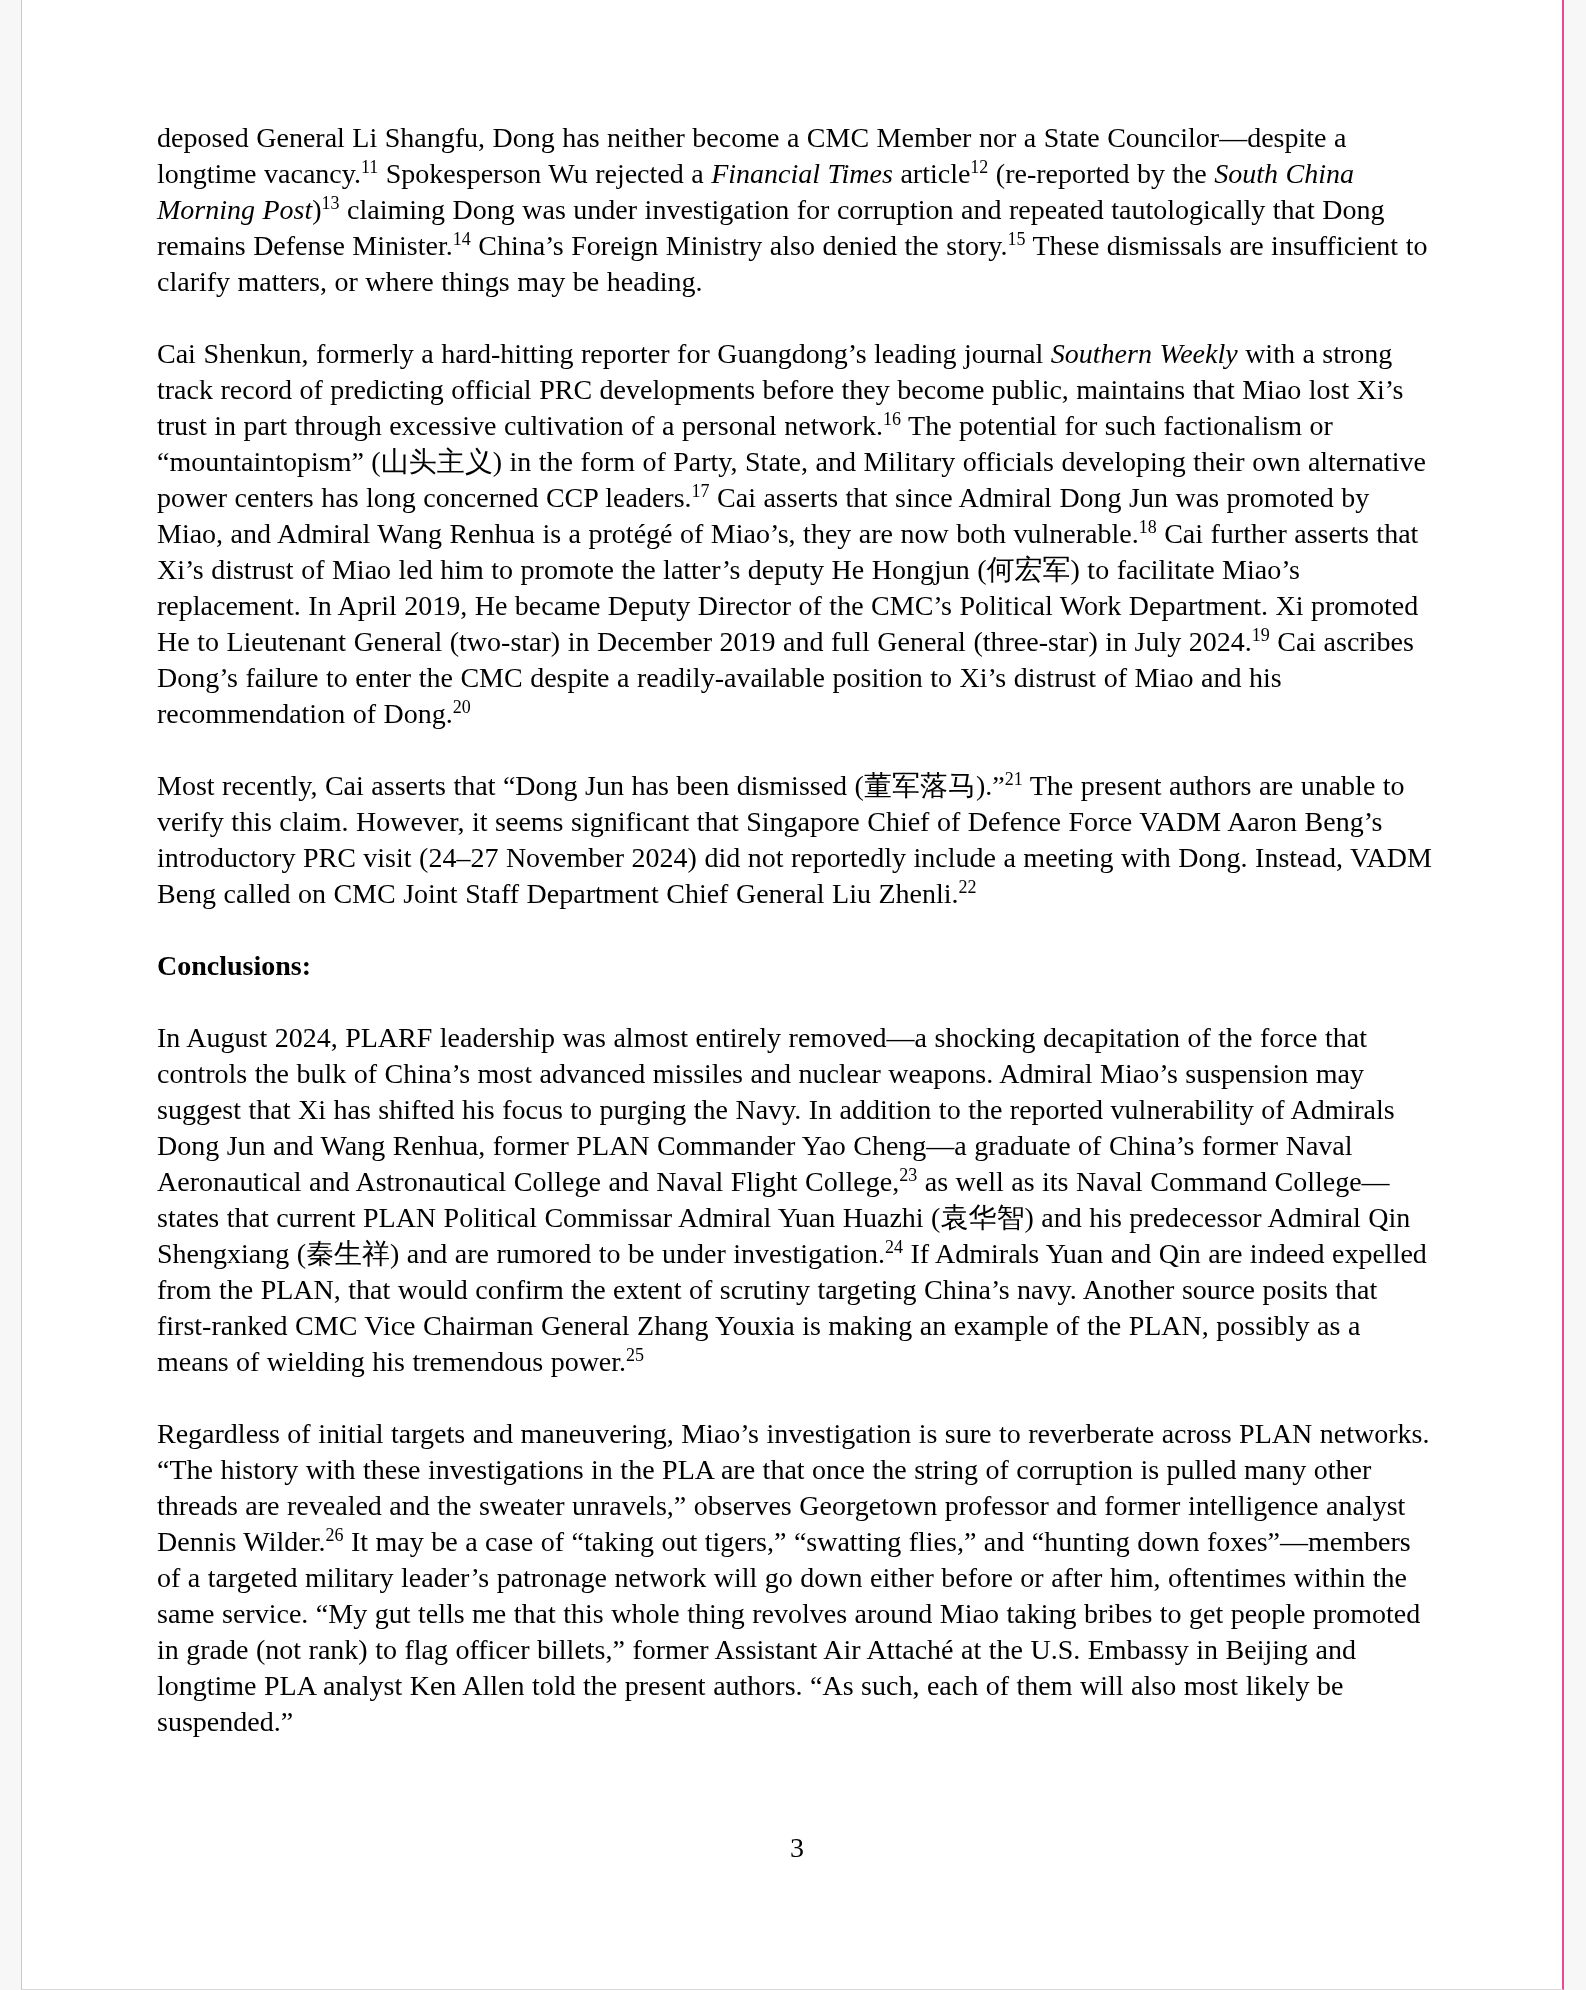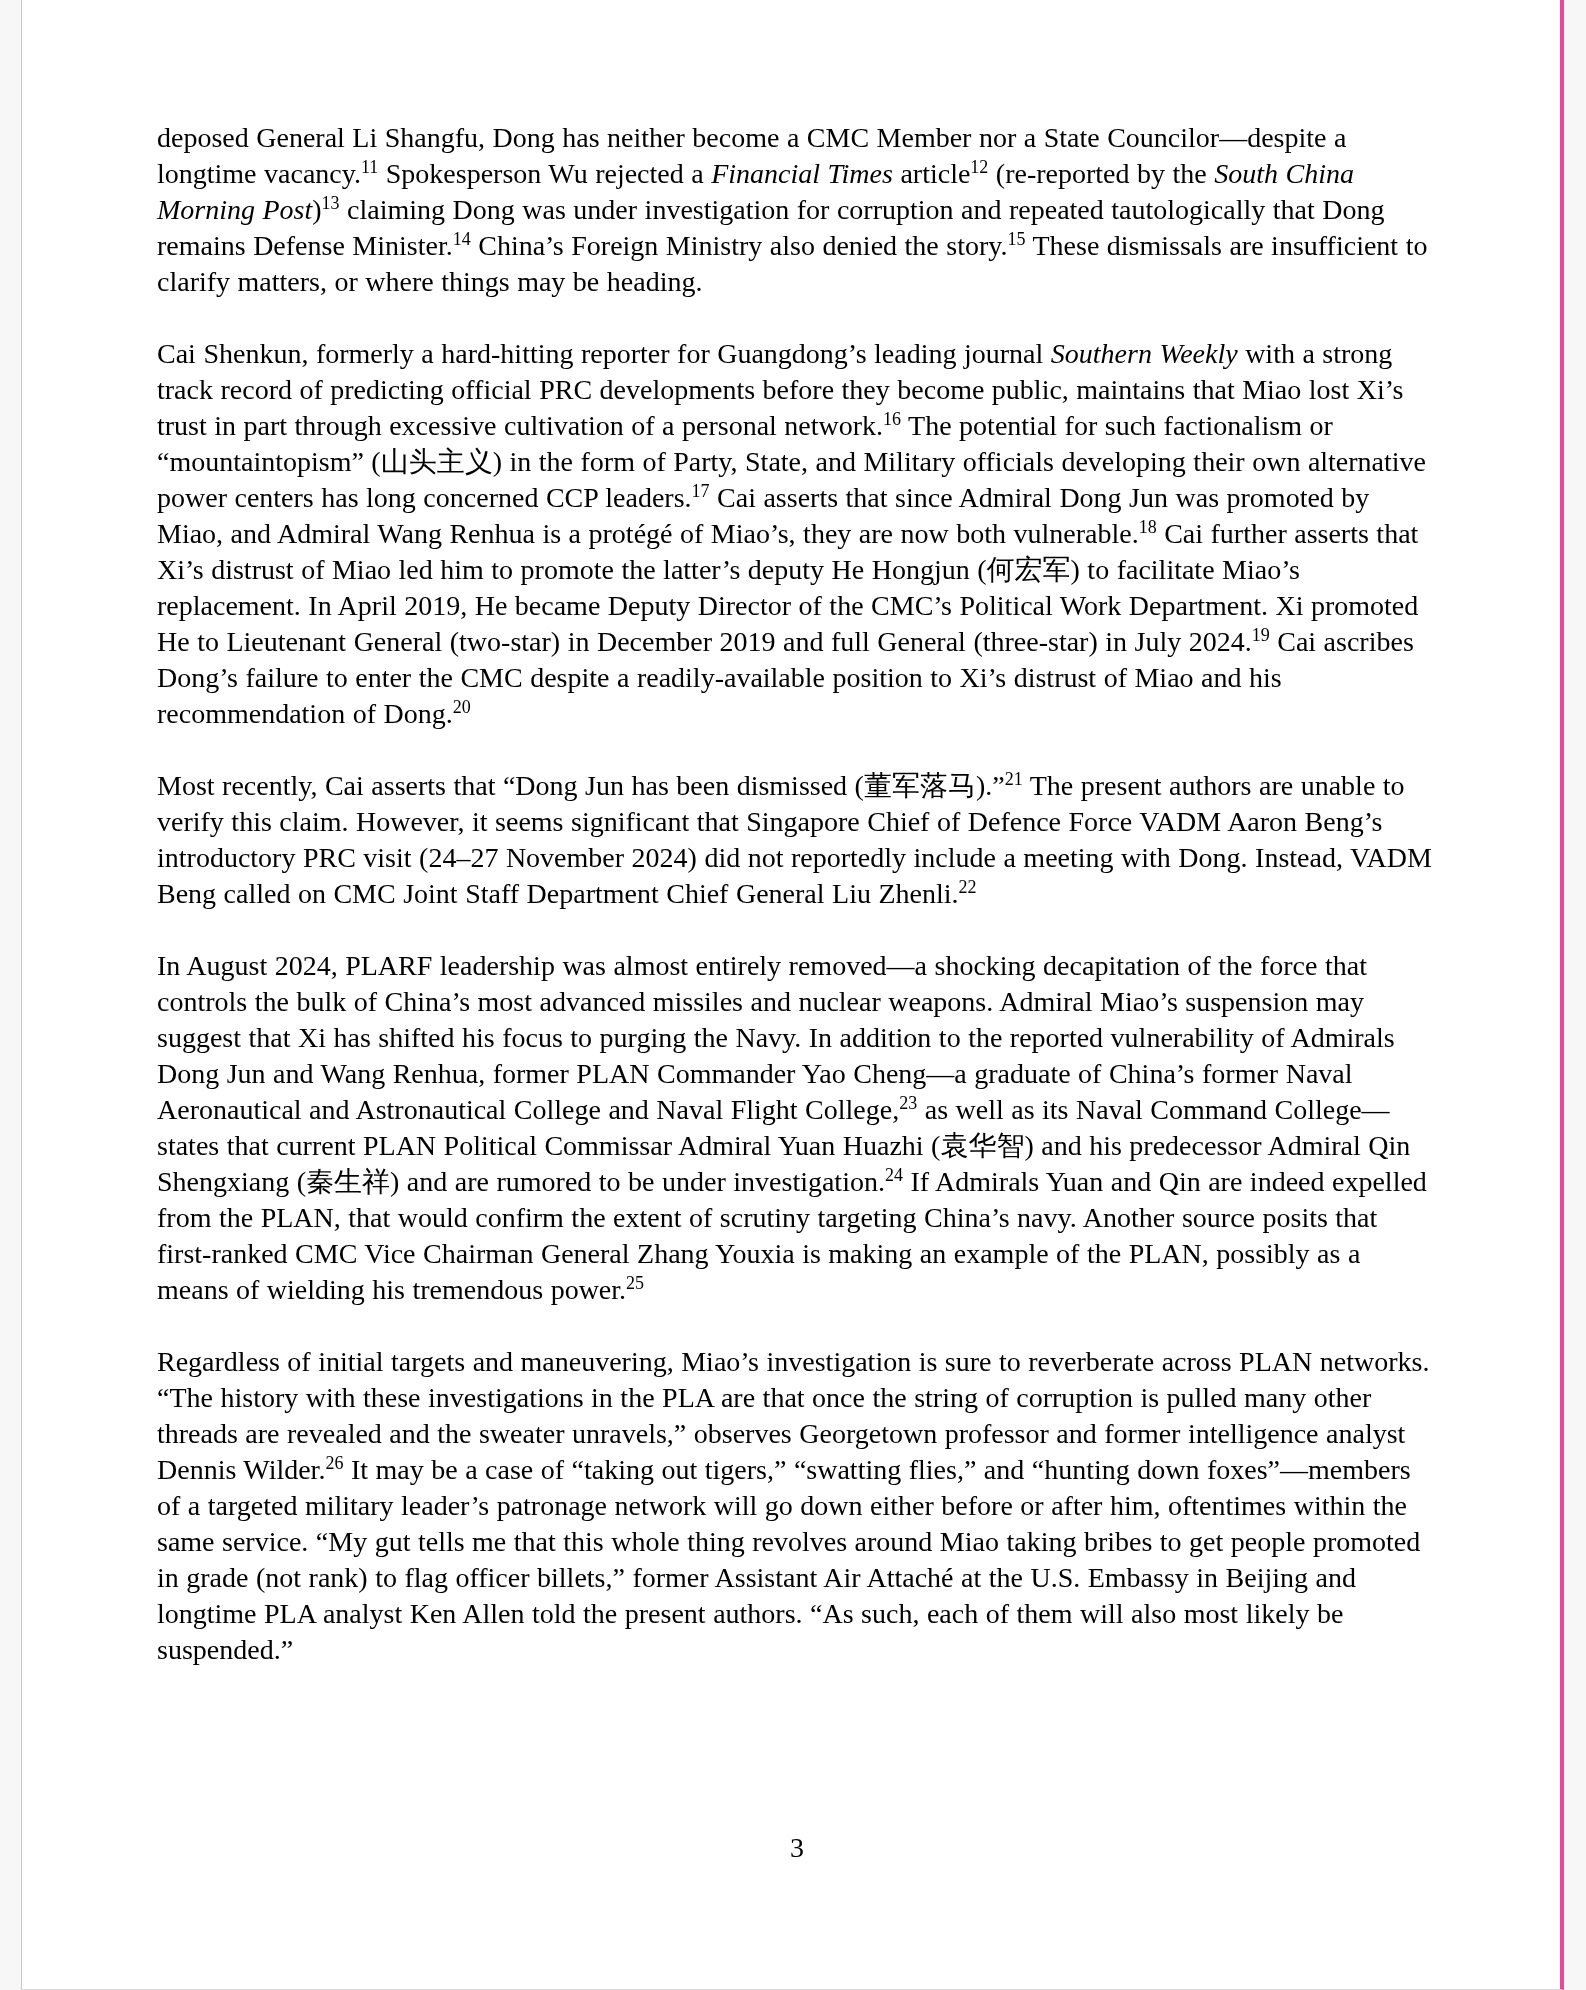--- a/index.html
+++ b/index.html
@@ -16,21 +16,21 @@
   }
   .page {
     position: absolute;
     left: 21px;
     top: 0;
     width: 1543px;
     height: 1990px;
     box-sizing: border-box;
     background: #ffffff;
     border-left: 1px solid #c9c9c9;
-    border-right: 4px solid #ec4899;
+    border-right: 2px solid #ec4899;
     border-bottom: 1px solid #d8d8d8;
   }
   .content {
     padding: 120px 128px 0 135px;
   }
   .para {
     margin: 0 0 36px 0;
     font-size: 28px;
     line-height: 36px;
     text-align: left;
@@ -63,17 +63,18 @@
   }
 </style>
 </head>
 <body>
 
 <div class="page">
   <div class="content">
       <p class="para"><span>deposed General Li Shangfu, Dong has neither become a CMC Member nor a State Councilor—despite a longtime vacancy.</span><sup>11</sup><span> Spokesperson Wu rejected a </span><em>Financial Times</em><span> article</span><sup>12</sup><span> (re-reported by the </span><em>South China Morning Post</em><span>)</span><sup>13</sup><span> claiming Dong was under investigation for corruption and repeated tautologically that Dong remains Defense Minister.</span><sup>14</sup><span> China’s Foreign Ministry also denied the story.</span><sup>15</sup><span> These dismissals are insufficient to clarify matters, or where things may be heading.</span></p>
       <p class="para"><span>Cai Shenkun, formerly a hard-hitting reporter for Guangdong’s leading journal </span><em>Southern Weekly</em><span> with a strong track record of predicting official PRC developments before they become public, maintains that Miao lost Xi’s trust in part through excessive cultivation of a personal network.</span><sup>16</sup><span> The potential for such factionalism or “mountaintopism” (山头主义) in the form of Party, State, and Military officials developing their own alternative power centers has long concerned CCP leaders.</span><sup>17</sup><span> Cai asserts that since Admiral Dong Jun was promoted by Miao, and Admiral Wang Renhua is a protégé of Miao’s, they are now both vulnerable.</span><sup>18</sup><span> Cai further asserts that Xi’s distrust of Miao led him to promote the latter’s deputy He Hongjun (何宏军) to facilitate Miao’s replacement. In April 2019, He became Deputy Director of the CMC’s Political Work Department. Xi promoted He to Lieutenant General (two-star) in December 2019 and full General (three-star) in July 2024.</span><sup>19</sup><span> Cai ascribes Dong’s failure to enter the CMC despite a readily-available position to Xi’s distrust of Miao and his recommendation of Dong.</span><sup>20</sup></p>
       <p class="para"><span>Most recently, Cai asserts that “Dong Jun has been dismissed (董军落马).”</span><sup>21</sup><span> The present authors are unable to verify this claim. However, it seems significant that Singapore Chief of Defence Force VADM Aaron Beng’s introductory PRC visit (24–27 November 2024) did not reportedly include a meeting with Dong. Instead, VADM Beng called on CMC Joint Staff Department Chief General Liu Zhenli.</span><sup>22</sup></p>
+      <p class="para heading"><strong>Conclusions:</strong></p>
       <p class="para"><span>In August 2024, PLARF leadership was almost entirely removed—a shocking decapitation of the force that controls the bulk of China’s most advanced missiles and nuclear weapons. Admiral Miao’s suspension may suggest that Xi has shifted his focus to purging the Navy. In addition to the reported vulnerability of Admirals Dong Jun and Wang Renhua, former PLAN Commander Yao Cheng—a graduate of China’s former Naval Aeronautical and Astronautical College and Naval Flight College,</span><sup>23</sup><span> as well as its Naval Command College—states that current PLAN Political Commissar Admiral Yuan Huazhi (袁华智) and his predecessor Admiral Qin Shengxiang (秦生祥) and are rumored to be under investigation.</span><sup>24</sup><span> If Admirals Yuan and Qin are indeed expelled from the PLAN, that would confirm the extent of scrutiny targeting China’s navy. Another source posits that first-ranked CMC Vice Chairman General Zhang Youxia is making an example of the PLAN, possibly as a means of wielding his tremendous power.</span><sup>25</sup></p>
       <p class="para"><span>Regardless of initial targets and maneuvering, Miao’s investigation is sure to reverberate across PLAN networks. “The history with these investigations in the PLA are that once the string of corruption is pulled many other threads are revealed and the sweater unravels,” observes Georgetown professor and former intelligence analyst Dennis Wilder.</span><sup>26</sup><span> It may be a case of “taking out tigers,” “swatting flies,” and “hunting down foxes”—members of a targeted military leader’s patronage network will go down either before or after him, oftentimes within the same service. “My gut tells me that this whole thing revolves around Miao taking bribes to get people promoted in grade (not rank) to flag officer billets,” former Assistant Air Attaché at the U.S. Embassy in Beijing and longtime PLA analyst Ken Allen told the present authors. “As such, each of them will also most likely be suspended.”</span></p>
     </div>
   <div class="footer">3</div>
 </div>
 
 </body></html>

